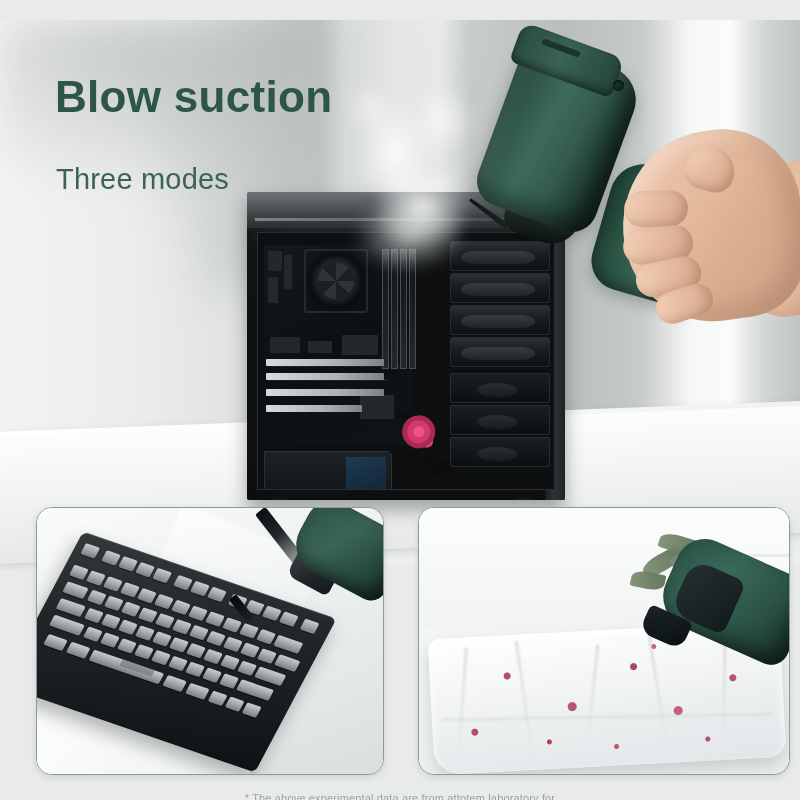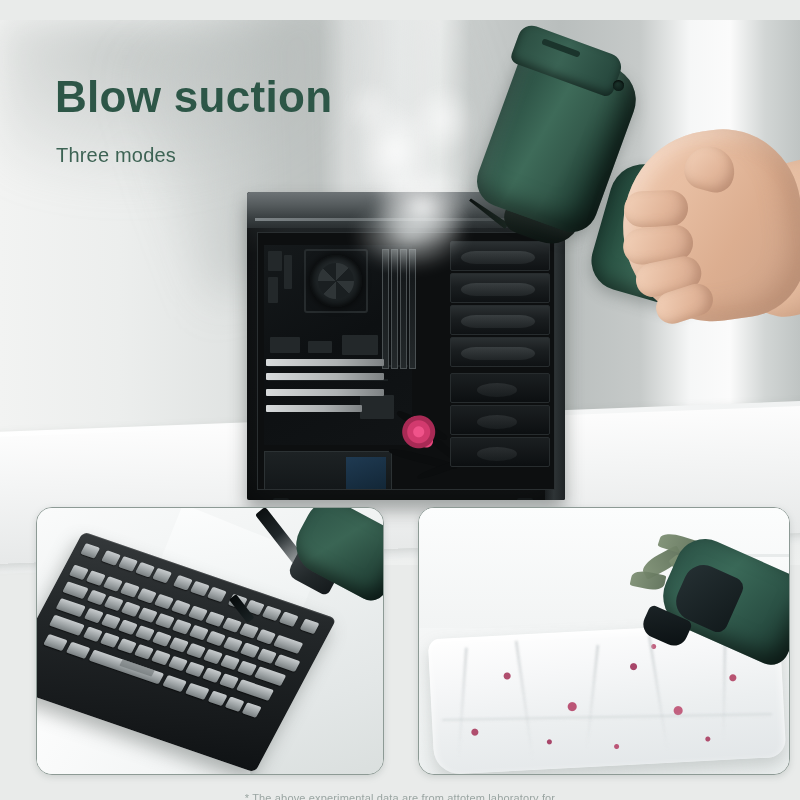--- a/index.html
+++ b/index.html
@@ -254,22 +254,22 @@
     white-space:pre-line;
   }
   #pill-case    { left:113px; top:257px; width:141px; height:37px; }
 
   
   #headline {
     position:absolute; left:55px; top:52px;
     font-size:44px; font-weight:700; color:#2d5647; letter-spacing:.3px;
   }
   #subhead {
-    position:absolute; left:56px; top:124px;
-    font-size:20px; font-weight:400; color:#3d6354; letter-spacing:.2px;
+    position:absolute; left:56px; top:143px;
+    font-size:29px; font-weight:400; color:#3d6354; letter-spacing:.2px;
   }
 
   
   .panel {
     position:absolute; top:487px; height:268px;
     border:1.5px solid #8d9a95; border-radius:16px;
     overflow:hidden; background:#f3f5f4;
     box-shadow:0 2px 6px rgba(120,130,126,.25);
   }
   #panel-keyboard { left:36px;  width:348px; }

